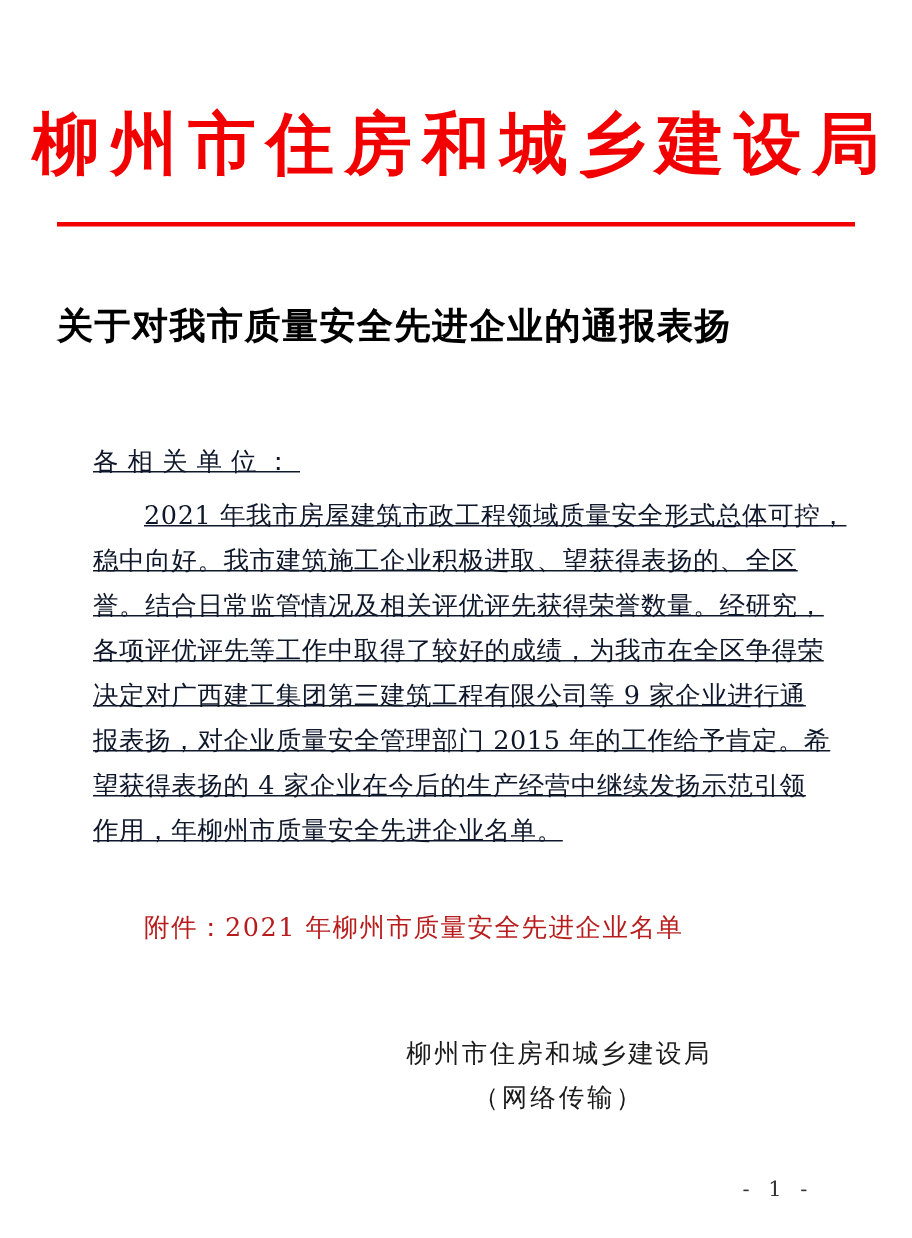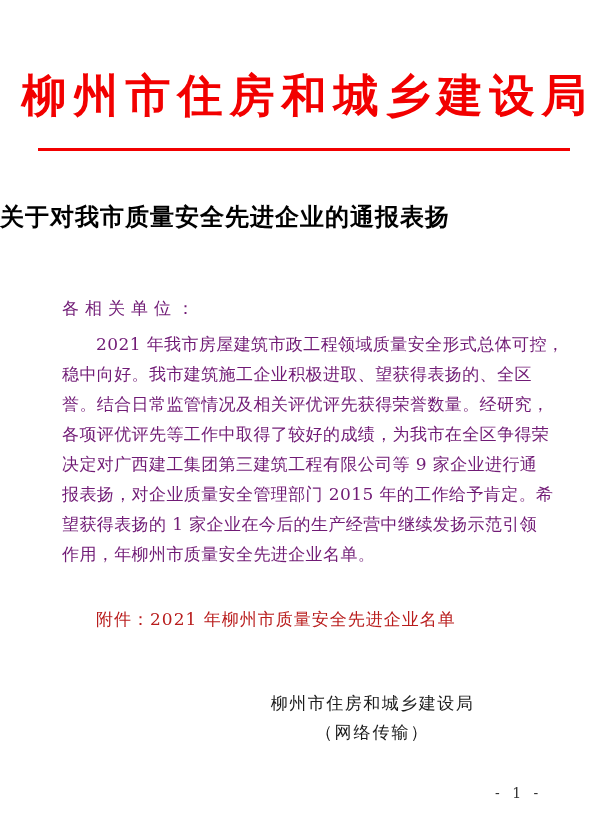--- a/index.html
+++ b/index.html
@@ -38,38 +38,39 @@
     width: 532px;
     height: 3px;
     background: #f20000;
   }
   
   .doc-title {
     position: absolute;
     top: 201px;
     left: 0;
     width: 488px;
-    text-align: left;
+    text-align: right;
     font-size: 24px;
     font-weight: bold;
     color: #000000;
     letter-spacing: 1px;
     white-space: nowrap;
     line-height: 32px;
   }
   
   .body-block {
     position: absolute;
     top: 293px;
     left: 62px;
     width: 490px;
     font-size: 17px;
     letter-spacing: 0.4px;
     line-height: 30px;
-    color: #701a75;
+    color: #0f172a;
+    text-decoration: underline;
   }
   .salutation {
     letter-spacing: 6px;
     white-space: nowrap;
   }
   .body-line {
     white-space: nowrap;
   }
   .body-line.indent {
     text-indent: 2em;
@@ -137,21 +138,21 @@
   <div class="doc-title">关于对我市质量安全先进企业的通报表扬</div>
 
   <div class="body-block">
     <div class="salutation">各相关单位：</div>
     <div class="body-line indent first">2021 年我市房屋建筑市政工程领域质量安全形式总体可控，</div>
     <div class="body-line">稳中向好。我市建筑施工企业积极进取、望获得表扬的、全区</div>
     <div class="body-line">誉。结合日常监管情况及相关评优评先获得荣誉数量。经研究，</div>
     <div class="body-line">各项评优评先等工作中取得了较好的成绩，为我市在全区争得荣</div>
     <div class="body-line">决定对广西建工集团第三建筑工程有限公司等 9 家企业进行通</div>
     <div class="body-line">报表扬，对企业质量安全管理部门 2015 年的工作给予肯定。希</div>
-    <div class="body-line">望获得表扬的 1 家企业在今后的生产经营中继续发扬示范引领</div>
+    <div class="body-line">望获得表扬的 4 家企业在今后的生产经营中继续发扬示范引领</div>
     <div class="body-line">作用，年柳州市质量安全先进企业名单。</div>
   </div>
 
   <div class="attachment-line">附件：2021 年柳州市质量安全先进企业名单</div>
 
   <div class="signature-block">
     <div class="signature-org">柳州市住房和城乡建设局</div>
     <div class="signature-delivery">（网络传输）</div>
   </div>
 

